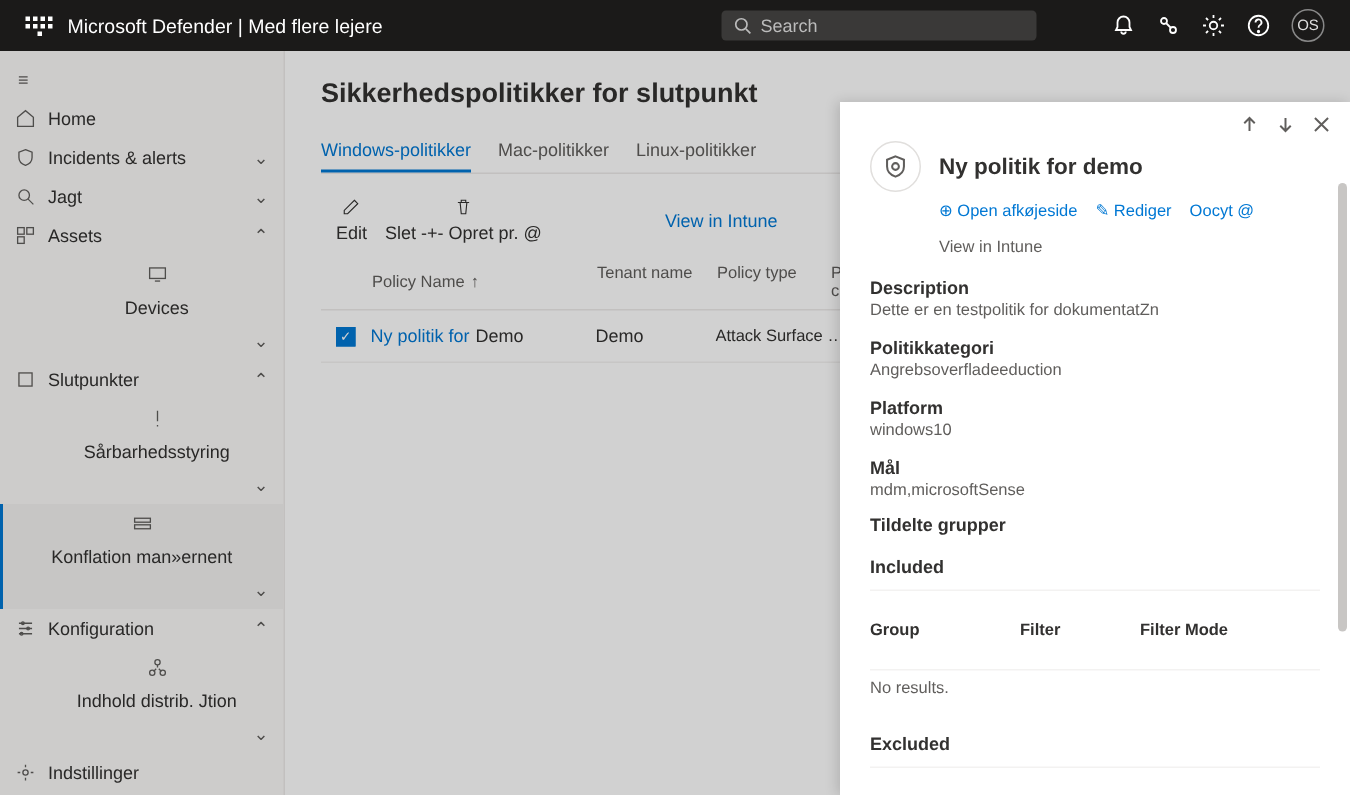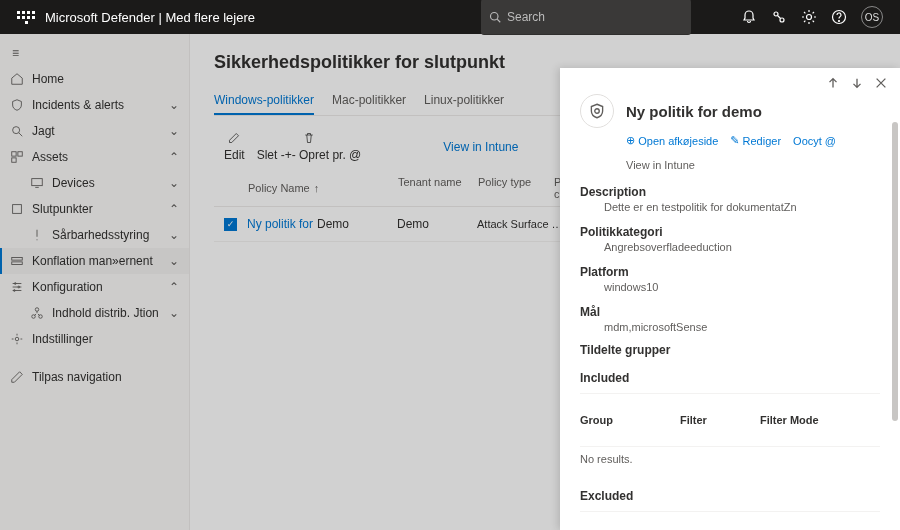--- a/index.html
+++ b/index.html
@@ -2,31 +2,31 @@
 <html><head>
 <meta charset="utf-8">
 <style>
 * { box-sizing: border-box; margin: 0; padding: 0; }
 body { font-family: "Segoe UI", sans-serif; font-size: 12px; color: #323130; width: 900px; height: 530px; overflow: hidden; background: #fff; position: relative; }
 .topbar { height: 34px; background: #1b1a19; color: #fff; display: flex; align-items: center; padding: 0 17px; }
 .topbar .waffle { width: 18px; height: 18px; margin-right: 10px; display: flex; flex-wrap: wrap; gap: 2px; align-content: center; justify-content: center; }
 .topbar .waffle span { width: 3px; height: 3px; background: #fff; display: block; }
 .topbar .title { font-size: 13px; font-weight: 500; }
 .topbar .spacer { flex: 1; }
-.searchbox { width: 210px; height: 36px; background: #3a3938; border-radius: 3px; display: flex; align-items: center; padding: 0 8px; color: #bbb; margin-right: 50px; margin-left:20px;}
+.searchbox { width: 210px; height: 20px; background: #3a3938; border-radius: 3px; display: flex; align-items: center; padding: 0 8px; color: #bbb; margin-right: 50px; margin-left:20px;}
 .searchbox svg { margin-right: 6px; }
 .top-icons { display: flex; align-items: center; gap: 14px; margin-left: auto; }
 .top-icons .ic { width: 16px; height: 16px; color: #fff; }
 .avatar { width: 22px; height: 22px; border-radius: 50%; border: 1px solid #888; display: flex; align-items: center; justify-content: center; font-size: 10px; color: #ddd; }
 .shell { display: flex; height: calc(100% - 34px); position: relative; }
 .sidebar { width: 190px; background: #faf9f8; border-right: 1px solid #edebe9; padding-top: 6px; font-size: 12px; color: #323130; }
 .sidebar .collapse { padding: 6px 12px; color: #605e5c; }
 .nav-item { display: flex; align-items: center; padding: 6px 10px; gap: 8px; cursor: pointer; color: #323130; }
 .nav-item .chev { margin-left: auto; color: #605e5c; }
-.nav-item.sub { padding-left: 30px; }
+.nav-item.sub { padding-left: 30px; flex-direction: column; }
 .nav-item.selected { border-left: 2px solid #0078d4; background: #f3f2f1; padding-left: 8px; }
 .nav-icon { width: 14px; height: 14px; color: #605e5c; flex-shrink: 0; }
 .main { flex: 1; padding: 18px 24px; overflow: hidden; }
 .page-title { font-size: 18px; font-weight: 600; margin-bottom: 14px; }
 .tabs { display: flex; gap: 18px; border-bottom: 1px solid #edebe9; font-size: 12px; margin-bottom: 10px; text-align: center; }
 .tab { padding: 6px 0; color: #605e5c; cursor: pointer; }
 .tab.active { color: #0078d4; border-bottom: 2px solid #0078d4; }
 .toolbar { display: flex; align-items: center; gap: 12px; padding: 6px 0 8px 10px; color: #323130; font-size: 12px; }
 .toolbar .tbtn { display: flex; align-items: center; gap: 4px; cursor: pointer; flex-direction: column; }
 .toolbar .tbtn.link { color: #0078d4; margin-left: 70px; }
@@ -48,21 +48,21 @@
 .panel-hdr { display: flex; justify-content: flex-end; gap: 10px; padding: 8px 12px 4px; color: #605e5c; }
 .panel-hdr .pbtn { cursor: pointer; width:14px; height:14px; }
 .panel-body { padding: 0 20px 12px 20px; overflow-y: auto; flex:1; }
 .panel-title-row { display: flex; align-items: center; gap: 12px; margin-bottom: 6px; }
 .shield-badge { width: 34px; height: 34px; border-radius: 50%; border: 1px solid #e1dfdd; display: flex; align-items: center; justify-content: center; color: #605e5c; }
 .panel-title { font-size: 15px; font-weight: 600; }
 .panel-actions { display: flex; flex-wrap: wrap; gap: 12px; font-size: 11px; margin-left: 46px; margin-bottom: 14px; }
 .paction { color: #0078d4; cursor: pointer; display: flex; align-items: center; gap: 3px; }
 .paction.grey { color: #605e5c; }
 .sect-h { font-size: 12px; font-weight: 600; margin-top: 12px; margin-bottom: 2px; }
-.sect-v { font-size: 11px; color: #605e5c; margin-bottom: 6px; margin-left: 24px; }
+.sect-v { font-size: 11px; color: #605e5c; margin-bottom: 6px; }
 .subhead { font-size: 12px; font-weight: 600; margin-top: 14px; margin-bottom: 8px; }
 .mini-table-h { display: flex; font-size: 11px; font-weight: 600; color: #323130; padding: 20px 0; border-top: 1px solid #f3f2f1; border-bottom: 1px solid #f3f2f1; }
 .mini-table-h > div:nth-child(1){ width: 100px; }
 .mini-table-h > div:nth-child(2){ width: 80px; }
 .mini-table-h > div:nth-child(3){ width: 80px; }
 .no-results { font-size: 11px; color: #605e5c; padding: 6px 0 10px; }
 .scrollbar { position: absolute; right: 2px; top: 54px; bottom: 10px; width: 6px;  }
 .scrollbar .thumb { position:absolute; top:0; width:6px; height:75%; background:#c8c6c4; border-radius:3px; }
 </style>
 </head>

